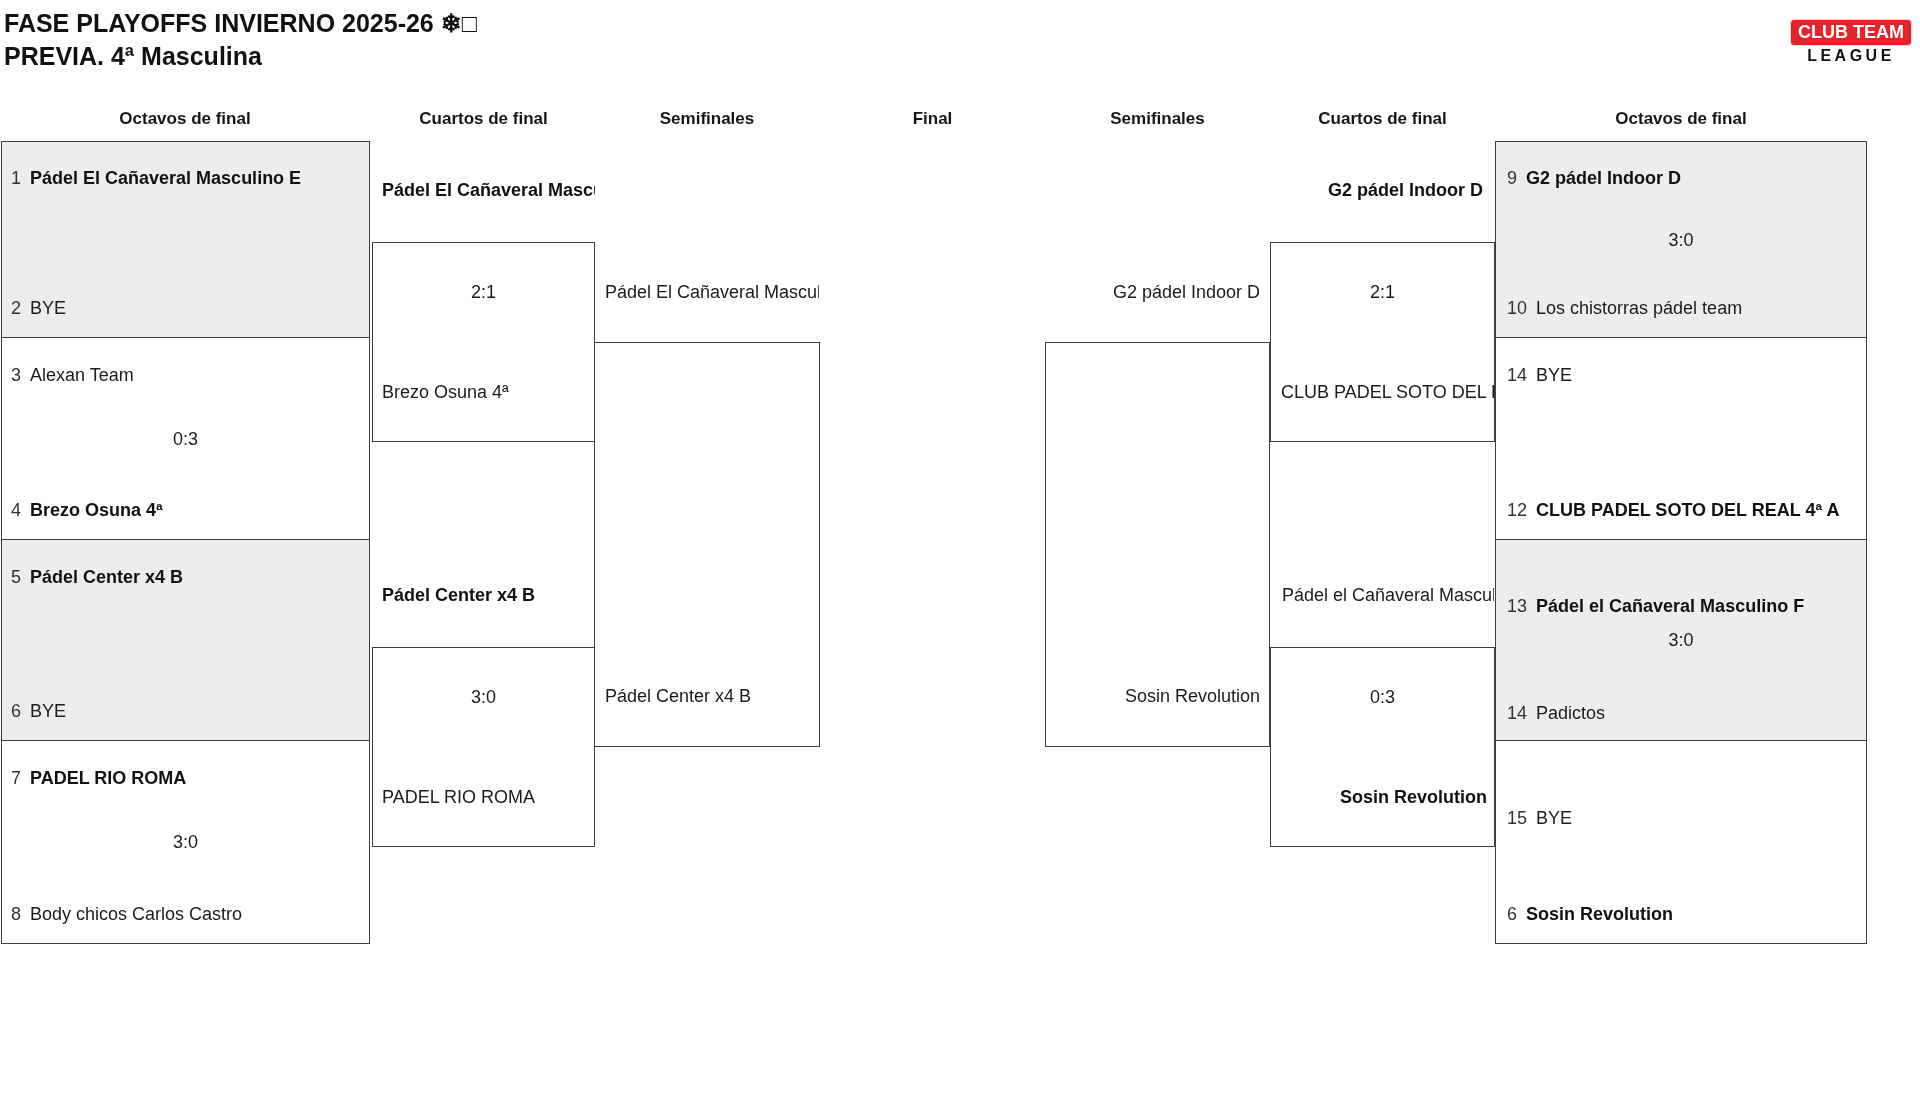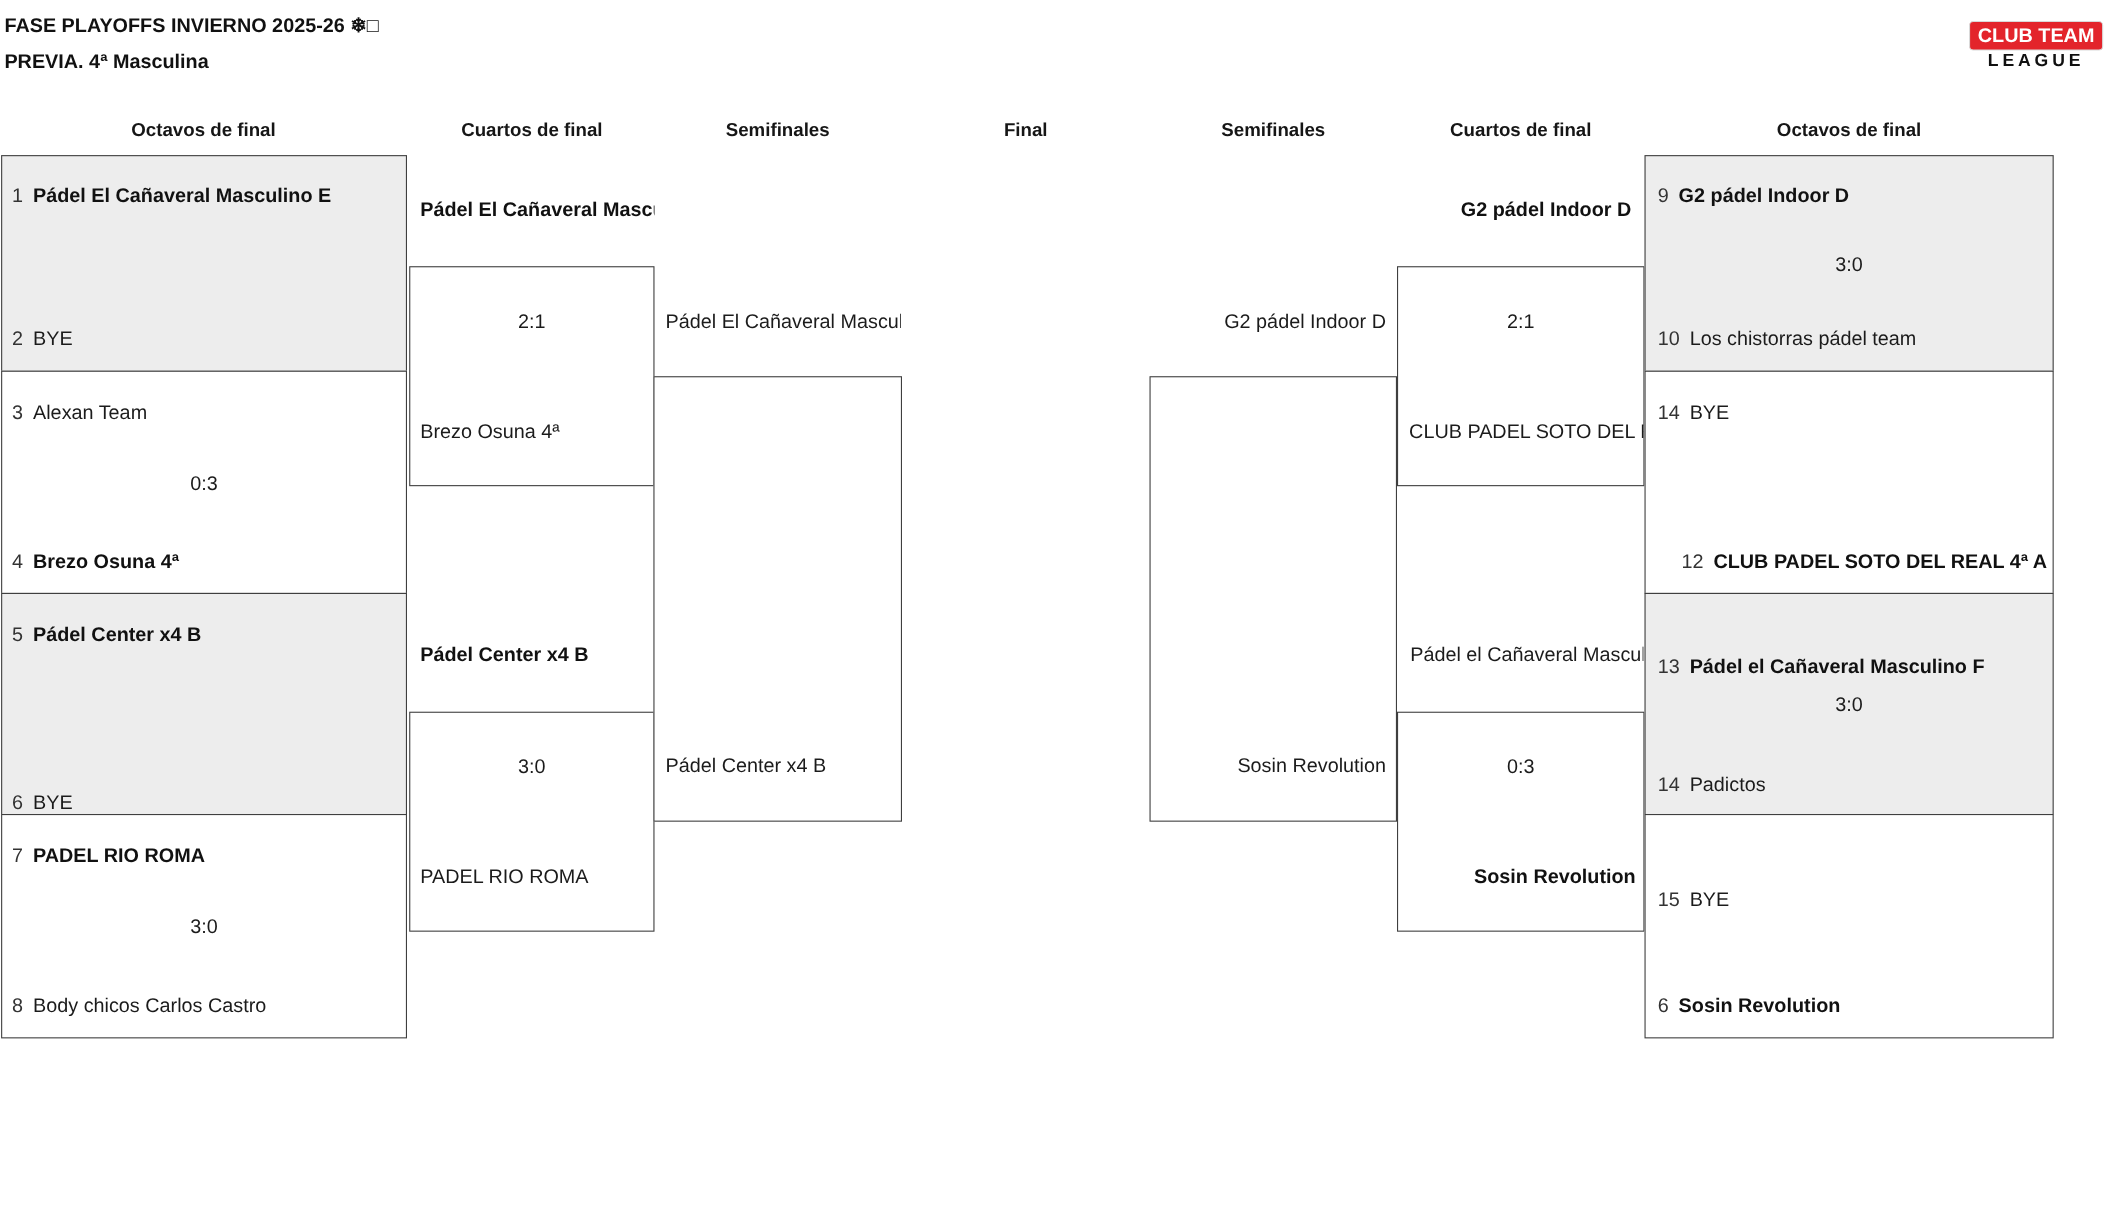--- a/index.html
+++ b/index.html
@@ -1,20 +1,20 @@
 <!DOCTYPE html>
 <html><head>
 <meta charset="utf-8">
 <style>
   html,body { margin:0; padding:0; background:#ffffff; }
   .canvas {
     position:relative; width:1920px; height:1100px; background:#ffffff;
     font-family:"Liberation Sans", sans-serif; color:#1b1b1b; overflow:hidden;
   }
-  .title-line { position:absolute; left:4px; font-size:18px; font-weight:bold; color:#111;
+  .title-line { position:absolute; left:4px; font-size:25px; font-weight:bold; color:#111;
     white-space:nowrap; line-height:30px; }
   .round-header { position:absolute; top:109px; font-size:17px; font-weight:600;
     text-align:center; color:#161616; white-space:nowrap; }
   .box { position:absolute; border:1px solid #3f3f3f; box-sizing:border-box; background:#ffffff; }
   .box.gray { background:#ededed; }
   .entry { position:absolute; font-size:18px; line-height:22px; white-space:nowrap;
     overflow:hidden; color:#1b1b1b; }
   .entry .seed { font-weight:400; margin-right:9px; color:#333; }
   .entry .name { font-weight:400; }
   .entry .name.bold, .entry.bold { font-weight:bold; color:#111; }
@@ -55,37 +55,37 @@
   <div class="box" style="left:1px;top:740px;width:369px;height:204px;"></div>
 
   <div class="entry" style="left:11px;top:167px;width:352px;"><span class="seed">1</span><span class="name bold">Pádel El Cañaveral Masculino E</span></div>
   <div class="entry" style="left:11px;top:297px;width:352px;"><span class="seed">2</span><span class="name">BYE</span></div>
 
   <div class="entry" style="left:11px;top:364px;width:352px;"><span class="seed">3</span><span class="name">Alexan Team</span></div>
   <div class="score" style="left:1px;top:428px;width:369px;">0:3</div>
   <div class="entry" style="left:11px;top:499px;width:352px;"><span class="seed">4</span><span class="name bold">Brezo Osuna 4ª</span></div>
 
   <div class="entry" style="left:11px;top:566px;width:352px;"><span class="seed">5</span><span class="name bold">Pádel Center x4 B</span></div>
-  <div class="entry" style="left:11px;top:700px;width:352px;margin-top:18px;"><span class="seed">6</span><span class="name">BYE</span></div>
+  <div class="entry" style="left:11px;top:700px;width:352px;"><span class="seed">6</span><span class="name">BYE</span></div>
 
   <div class="entry" style="left:11px;top:767px;width:352px;"><span class="seed">7</span><span class="name bold">PADEL RIO ROMA</span></div>
   <div class="score" style="left:1px;top:831px;width:369px;">3:0</div>
   <div class="entry" style="left:11px;top:903px;width:352px;"><span class="seed">8</span><span class="name">Body chicos Carlos Castro</span></div>
 
   <div class="box gray" style="left:1495px;top:141px;width:372px;height:197px;"></div>
   <div class="box" style="left:1495px;top:337px;width:372px;height:203px;"></div>
   <div class="box gray" style="left:1495px;top:539px;width:372px;height:202px;"></div>
   <div class="box" style="left:1495px;top:740px;width:372px;height:204px;"></div>
 
   <div class="entry" style="left:1507px;top:167px;width:354px;"><span class="seed">9</span><span class="name bold">G2 pádel Indoor D</span></div>
   <div class="score" style="left:1495px;top:229px;width:372px;">3:0</div>
   <div class="entry" style="left:1507px;top:297px;width:354px;"><span class="seed">10</span><span class="name">Los chistorras pádel team</span></div>
 
   <div class="entry" style="left:1507px;top:364px;width:354px;"><span class="seed">14</span><span class="name">BYE</span></div>
-  <div class="entry" style="left:1507px;top:499px;width:354px;text-align:right;"><span class="seed">12</span><span class="name bold">CLUB PADEL SOTO DEL REAL 4ª A</span></div>
+  <div class="entry" style="left:1507px;top:499px;width:354px;"><span class="seed">12</span><span class="name bold">CLUB PADEL SOTO DEL REAL 4ª A</span></div>
 
   <div class="entry" style="left:1507px;top:566px;width:354px;margin-top:29px;"><span class="seed">13</span><span class="name bold">Pádel el Cañaveral Masculino F</span></div>
   <div class="score" style="left:1495px;top:629px;width:372px;">3:0</div>
   <div class="entry" style="left:1507px;top:702px;width:354px;"><span class="seed">14</span><span class="name">Padictos</span></div>
 
   <div class="entry" style="left:1507px;top:767px;width:354px;margin-top:40px;"><span class="seed">15</span><span class="name">BYE</span></div>
   <div class="entry" style="left:1507px;top:903px;width:354px;"><span class="seed">6</span><span class="name bold">Sosin Revolution</span></div>
 
   <div class="box" style="left:372px;top:242px;width:223px;height:200px;"></div>
   <div class="entry bold" style="left:382px;top:179px;width:213px;">Pádel El Cañaveral Masculino E</div>

